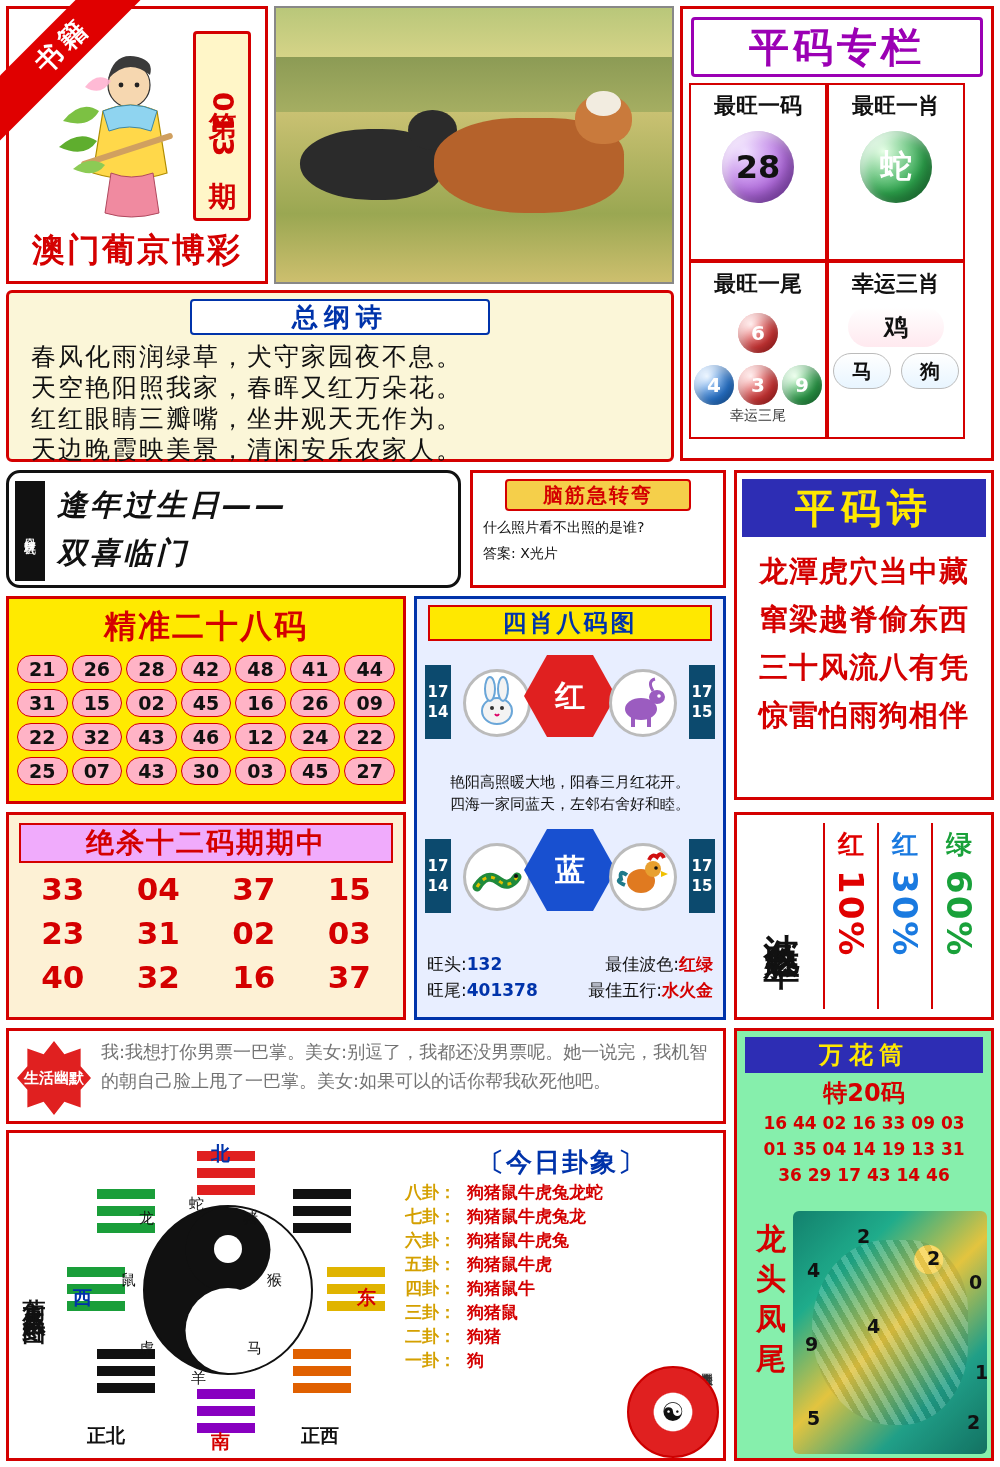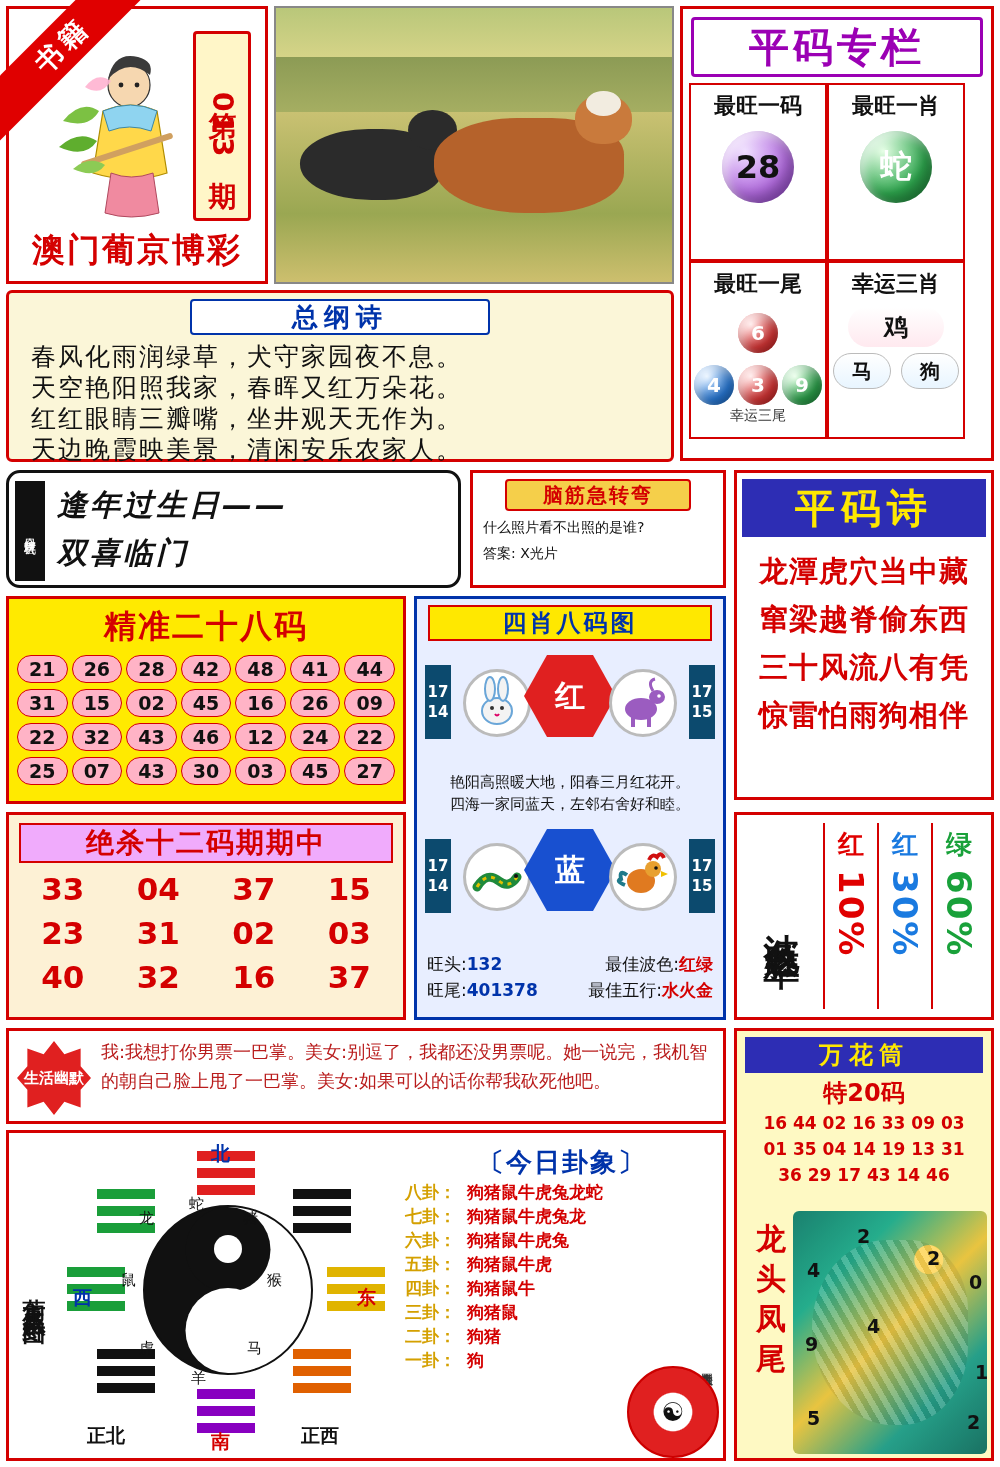--- a/index.html
+++ b/index.html
@@ -266,21 +266,21 @@
   #humor {
     position:absolute; left:6px; top:1028px; width:720px; height:96px;
     border:3px solid #d40000; background:#fff;
   }
   #humor-flower {
     position:absolute; left:8px; top:10px; width:74px; height:74px;
     background:#e02020; color:#fff; font-size:15px; font-weight:bold;
     display:flex; align-items:center; justify-content:center; text-align:center; line-height:18px;
     clip-path: polygon(50% 0%, 64% 18%, 86% 10%, 86% 34%, 100% 50%, 86% 66%, 86% 90%, 64% 82%, 50% 100%, 36% 82%, 14% 90%, 14% 66%, 0% 50%, 14% 34%, 14% 10%, 36% 18%);
   }
-  #humor-text { position:absolute; left:92px; top:6px; right:8px; font-size:18px; color:#b91c1c; line-height:29px; }
+  #humor-text { position:absolute; left:92px; top:6px; right:8px; font-size:18px; color:#737373; line-height:29px; }
 
   
   #bagua {
     position:absolute; left:6px; top:1130px; width:720px; height:331px;
     border:3px solid #d40000; background:#fff;
   }
   #bagua-label {
     position:absolute; left:8px; top:66px; width:36px; height:190px;
     display:flex; align-items:center; justify-content:center;
   }
@@ -321,21 +321,21 @@
     position:absolute; right:4px; bottom:2px; width:92px; height:92px; border-radius:50%;
     background:radial-gradient(circle, #fff 30%, #e02020 32%, #e02020 70%, #c00 72%);
     border:2px solid #c00;
     display:flex; align-items:center; justify-content:center; font-size:26px; color:#111;
   }
   #gx-seal-cap { position:absolute; right:8px; bottom:96px; font-size:12px; color:#333; writing-mode:vertical-rl; }
 
   
   #whtong {
     position:absolute; left:734px; top:1028px; width:260px; height:433px;
-    border:3px solid #d40000; background:#fef9c3;
+    border:3px solid #d40000; background:#86efac;
   }
   #wh-title {
     margin:6px auto 0; width:238px; height:36px; background:#2d2db4;
     display:flex; align-items:center; justify-content:center;
     font-size:24px; font-weight:bold; color:#ffe800; letter-spacing:6px;
   }
   #wh-sub { text-align:center; font-size:24px; font-weight:bold; color:#d40000; margin-top:4px; }
   #wh-nums { text-align:center; font-size:17px; color:#d40000; line-height:26px; font-weight:bold; margin-top:1px;}
   #wh-art { position:absolute; left:4px; right:4px; top:180px; bottom:4px; overflow:hidden; }
   #wh-left-text { position:absolute; left:6px; top:8px; width:48px; }

